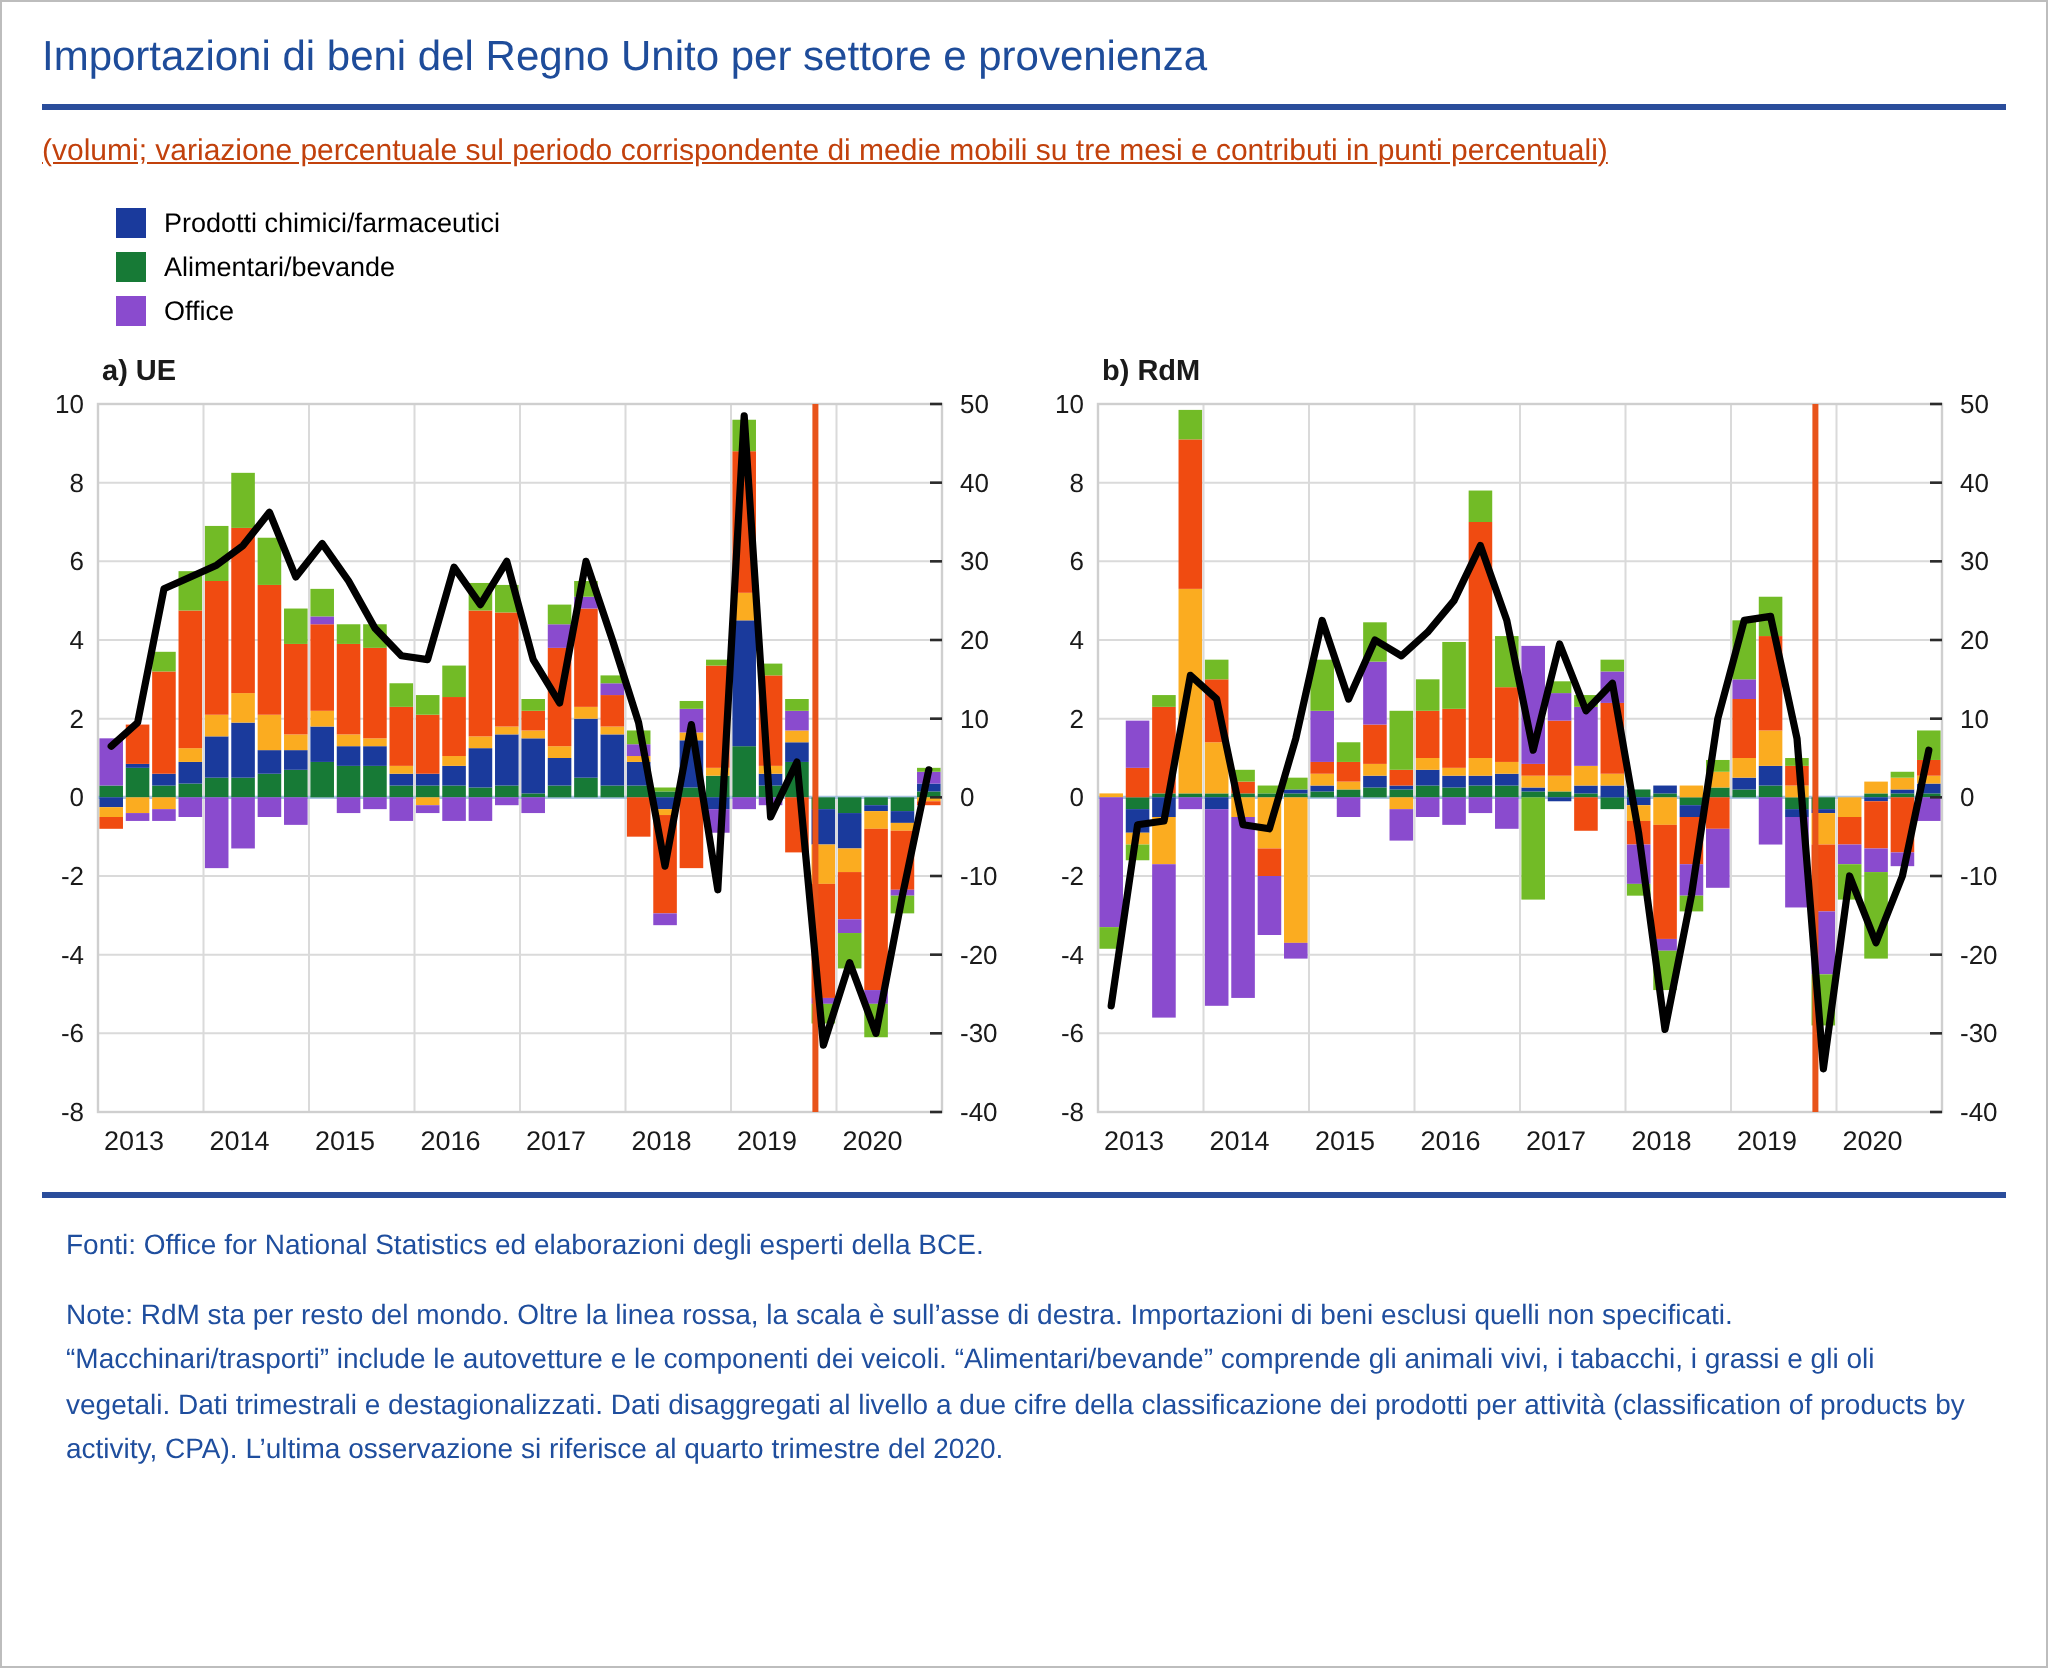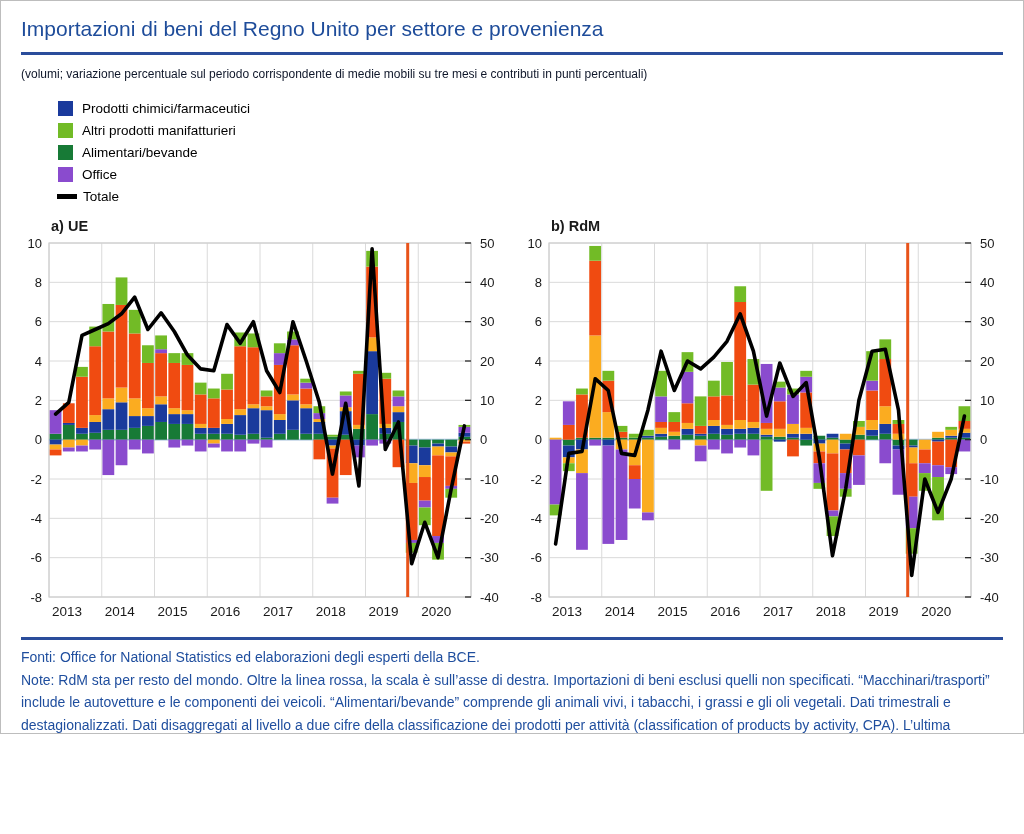--- a/index.html
+++ b/index.html
@@ -1,64 +1,56 @@
 <!DOCTYPE html>
 <html><head>
 <meta charset="utf-8">
 <style>
   html,body{margin:0;padding:0;background:#ffffff;}
   .page{
-    width:1024px;height:734px;box-sizing:border-box;
+    width:1024px;height:834px;box-sizing:border-box;
     border:1px solid #bdbdbd;
     padding:12px 20px 0 20px;
     font-family:"Liberation Sans",sans-serif;
     background:#fff;overflow:hidden;position:relative;
   }
   .title{font-size:21px;font-weight:400;color:#1e4c9a;margin:4px 0 11px 0;}
   .rule{height:3px;background:#2a4d9b;}
   .rule.top{margin:0 0 12px 0;}
   .rule.bottom{margin:10px 0 6px 0;}
-  .subtitle{font-size:12px;color:#0f172a;margin:0 0 16px 0;}
+  .subtitle{font-size:15px;color:#c2410c;margin:0 0 16px 0;text-decoration:underline;}
   .legend{margin:0 0 10px 37px;}
   .legend-item{display:flex;align-items:center;height:22px;font-size:13.5px;color:#000;}
   .swatch{width:15px;height:15px;margin-right:9px;flex:0 0 auto;}
   .swatch.line{width:20px;height:5px;margin-right:6px;margin-left:-1px;}
   .charts{display:flex;gap:8px;margin:2px 0 0 0;}
   .chart-panel{width:492px;height:410px;}
   svg text{font-family:"Liberation Sans",sans-serif;fill:#1a1a1a;}
-  .fonti,.note{font-size:14px;line-height:22.5px;color:#1f4e9e;margin:0;}
+  .fonti,.note{font-size:14px;line-height:22.5px;color:#1f4e9e;margin:12px;}
 </style>
 </head>
 <body>
 
 <div class="page">
   <h1 class="title">Importazioni di beni del Regno Unito per settore e provenienza</h1>
   <div class="rule top"></div>
   <p class="subtitle">(volumi; variazione percentuale sul periodo corrispondente di medie mobili su tre mesi e contributi in punti percentuali)</p>
 
   <div class="legend" id="legend">
       <div class="legend-item">
         <span class="swatch" style="background: rgb(26, 58, 156);"></span>
         <span>Prodotti chimici/farmaceutici</span>
       </div>
       <div class="legend-item">
-        <span class="swatch" style="background: rgb(114, 187, 38);"></span>
-        <span>Altri prodotti manifatturieri</span>
-      </div>
-      <div class="legend-item">
         <span class="swatch" style="background: rgb(23, 122, 54);"></span>
         <span>Alimentari/bevande</span>
       </div>
       <div class="legend-item">
         <span class="swatch" style="background: rgb(138, 75, 206);"></span>
         <span>Office</span>
-      </div>
-      <div class="legend-item">
-        <span class="swatch line" style="background: rgb(0, 0, 0);"></span>
-        <span>Totale</span>
       </div>
     </div>
 
   <div class="charts">
     <div class="chart-panel" id="chart-a"><svg viewBox="0 0 492 410" width="492" height="410">
           <g>
             <line x1="28" x2="450" y1="380" y2="380" stroke="#dadada" stroke-width="1"></line>
             <line x1="28" x2="450" y1="340.6666666666667" y2="340.6666666666667" stroke="#dadada" stroke-width="1"></line>
             <line x1="28" x2="450" y1="301.3333333333333" y2="301.3333333333333" stroke="#dadada" stroke-width="1"></line>
             <line x1="28" x2="450" y1="262" y2="262" stroke="#dadada" stroke-width="1"></line>

